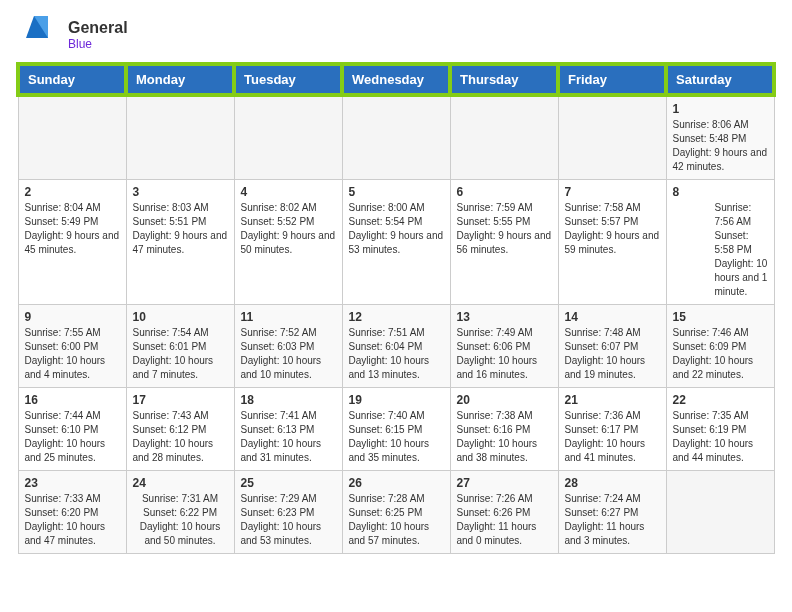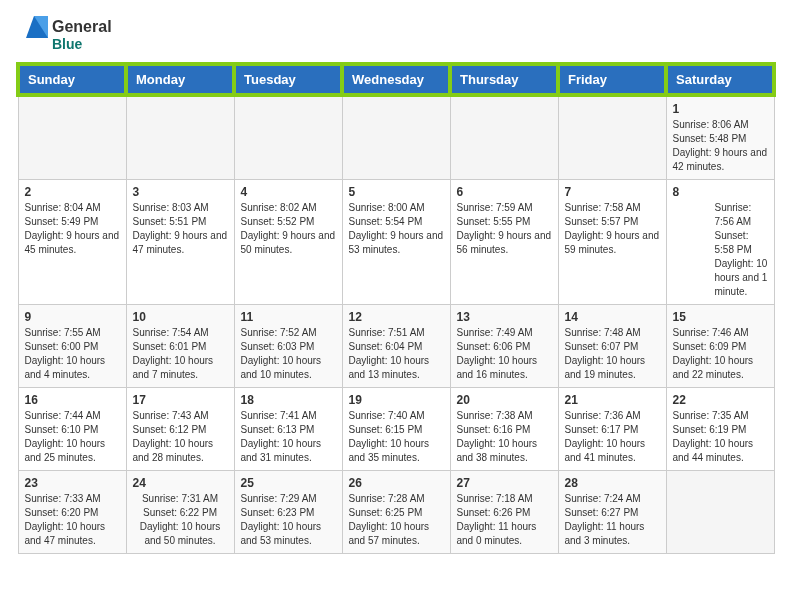--- a/index.html
+++ b/index.html
@@ -12,21 +12,21 @@
     }
     .header-section {
       display: flex;
       justify-content: space-between;
       align-items: flex-start;
       margin-bottom: 8px;
     }
     .logo {
       display: flex;
       align-items: center;
-      gap: 4px;
+      gap: 20px;
     }
     .title-block {
       text-align: right;
     }
     .main-title {
       font-size: 32px;
       font-weight: bold;
       color: #333;
       line-height: 1.1;
     }
@@ -86,21 +86,21 @@
 <body>
 
 <div class="header-section">
   <div class="logo">
       <svg width="32" height="38" viewBox="0 0 32 38">
         <polygon points="18,0 32,0 32,22 18,22" fill="#4a9fe8"></polygon>
         <polygon points="18,0 32,22 10,22" fill="#1a6fc4"></polygon>
       </svg>
       <div>
         <div style="font-size:16px;font-weight:bold;color:#333;line-height:1.2;">General</div>
-        <div style="font-size:14px;font-weight:bold;color:#0f766e;line-height:1.2;">Blue</div>
+        <div style="font-size:12px;font-weight:normal;color:#6d28d9;line-height:1.2;">Blue</div>
       </div>
     </div>
   <div class="title-block">
     <div class="main-title"></div>
     <div class="subtitle"></div>
   </div>
 </div>
 
 <table class="calendar">
   <thead>
@@ -281,21 +281,21 @@
 Daylight: 10 hours and 53 minutes.</div>
         </td>
         <td>
           <span class="day-number">26</span>
           <div class="day-info" style="white-space: pre-line;">Sunrise: 7:28 AM
 Sunset: 6:25 PM
 Daylight: 10 hours and 57 minutes.</div>
         </td>
         <td>
           <span class="day-number">27</span>
-          <div class="day-info" style="white-space: pre-line;">Sunrise: 7:18 AM
+          <div class="day-info" style="white-space: pre-line;">Sunrise: 7:26 AM
 Sunset: 6:26 PM
 Daylight: 11 hours and 0 minutes.</div>
         </td>
         <td>
           <span class="day-number">28</span>
           <div class="day-info" style="white-space: pre-line;">Sunrise: 7:24 AM
 Sunset: 6:27 PM
 Daylight: 11 hours and 3 minutes.</div>
         </td>
         <td class="empty-cell"></td>

